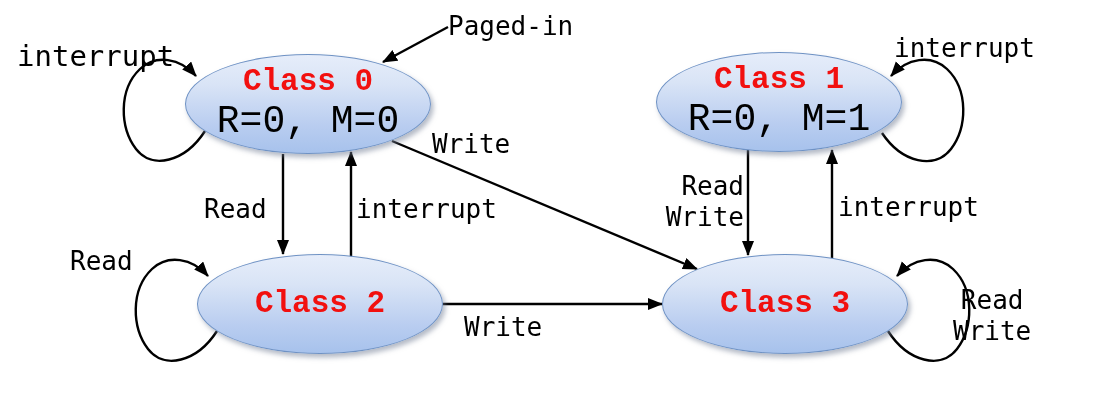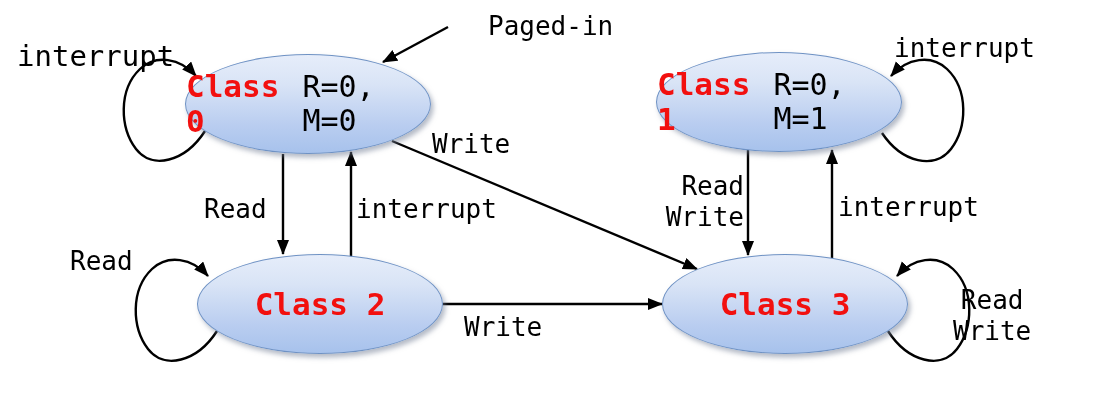--- a/index.html
+++ b/index.html
@@ -15,32 +15,33 @@
     font-family:"DejaVu Sans Mono","Liberation Mono",monospace;
   }
   svg.edges{position:absolute;left:0;top:0;width:1096px;height:406px;}
   svg.edges path{stroke:var(--ink);stroke-width:2.4;fill:none;}
   svg.edges .arrowhead{fill:var(--ink);stroke:none;}
   .node{
     position:absolute;width:246px;height:100px;border-radius:50%;
     border:1.5px solid var(--node-border);
     background:linear-gradient(180deg,var(--node-fill-top) 0%,#d9e4f6 30%,#b9cdf0 72%,var(--node-fill-bottom) 100%);
     box-shadow:2.5px 3.5px 5px rgba(118,130,152,.55);
-    display:flex;align-items:center;justify-content:center;gap:1px;
+    display:flex;flex-direction:column;align-items:center;justify-content:center;gap:1px;
     box-sizing:border-box;
+    font-family:Liberation Mono, monospace;
   }
   .node-title{font-size:31px;font-weight:bold;color:var(--title-red);line-height:1.12;}
-  .node-sub{font-size:30px;color:var(--ink);line-height:1.12;}
+  .node-sub{font-size:38px;color:var(--ink);line-height:1.12;}
   #node-class0{left:185px;top:54px;}
   #node-class1{left:656px;top:52px;}
   #node-class2{left:197px;top:254px;justify-content:center;}
   #node-class3{left:662px;top:254px;}
   .lbl{position:absolute;font-size:26px;color:var(--ink);line-height:1.2;white-space:pre;}
   #lbl-interrupt-c0{left:17px;top:39px;font-size:29px;}
-  #lbl-paged-in{left:448px;top:11px;margin-left:40px;}
+  #lbl-paged-in{left:448px;top:11px;}
   #lbl-read-left{left:204px;top:194px;}
   #lbl-interrupt-midleft{left:356px;top:194px;}
   #lbl-write-diag{left:432px;top:129px;}
   #lbl-rw-right{right:352px;top:171px;text-align:right;}
   #lbl-interrupt-midright{left:838px;top:192px;}
   #lbl-write-bottom{left:464px;top:312px;}
   #lbl-read-c2{left:70px;top:246px;}
   #lbl-interrupt-c1{left:894px;top:33px;}
   #lbl-rw-c3{left:953px;top:285px;text-align:center;}
 </style>

